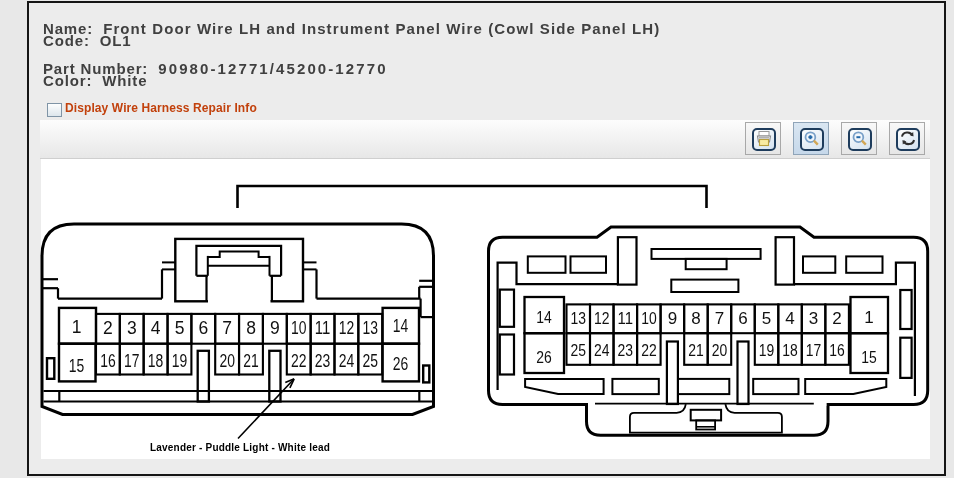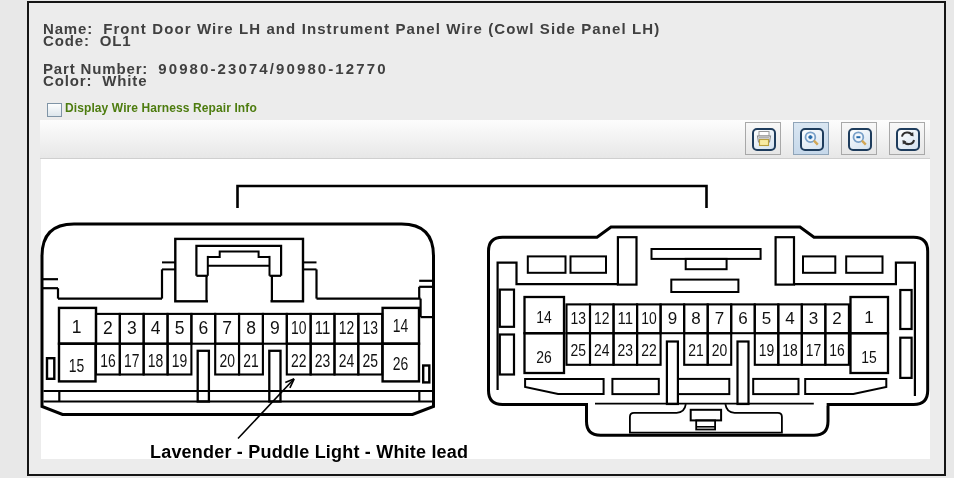--- a/index.html
+++ b/index.html
@@ -8,25 +8,25 @@
   .abs { position:absolute; }
   .hdr { position:absolute; left:43px; font-weight:bold; font-size:15px; color:#404040;
           white-space:nowrap; letter-spacing:0.85px; }
 </style></head>
 <body>
 
   <div class="abs" style="left:27px; top:1px; width:914.5px; height:470.5px; border:2px solid #151515; background:#ececec;"></div>
 
   <div class="hdr" style="top:20px;">Name:&nbsp;&nbsp;<span style="letter-spacing:1.1px;">Front Door Wire LH and Instrument Panel Wire (Cowl Side Panel LH)</span></div>
   <div class="hdr" style="top:32px;">Code:&nbsp;&nbsp;OL1</div>
-  <div class="hdr" style="top:60px;">Part Number:&nbsp;&nbsp;<span style="letter-spacing:2.1px;">90980-23074/90980-12770</span></div>
+  <div class="hdr" style="top:60px;">Part Number:&nbsp;&nbsp;<span style="letter-spacing:2.1px;">90980-12771/45200-12770</span></div>
   <div class="hdr" style="top:72px;">Color:&nbsp;&nbsp;White</div>
 
   <div class="abs" style="left:47px; top:103px; width:13px; height:12px; border:1px solid #7f94a6; background:linear-gradient(#fdfefe,#dde6ec);"></div>
-  <div class="abs" style="left:65px; top:101px; font-weight:bold; font-size:12px; letter-spacing:0.1px; color:#4d7c0f;">Display Wire Harness Repair Info</div>
+  <div class="abs" style="left:65px; top:101px; font-weight:bold; font-size:12px; letter-spacing:0.1px; color:#c2410c;">Display Wire Harness Repair Info</div>
 
   <div class="abs" style="left:40px; top:120px; width:890px; height:38px; background:linear-gradient(#fdfdfd,#e7e7e7); border-bottom:1px solid #cfcfcf;"></div>
 
   <div class="abs" style="left:41px; top:159px; width:889px; height:300px; background:#ffffff;"></div>
 
   <div class="abs" style="left:745px; top:122px; width:36px; height:33px; border:1px solid #a8a8a8; background:linear-gradient(#f8f8f8,#e6e6e6); box-sizing:border-box;">
     <div style="position:absolute; left:6px; top:5px; width:24px; height:22.5px; border:2.2px solid #1e3c5c; border-radius:5px; background:linear-gradient(150deg,#fdfefe,#d4e2f0); box-sizing:border-box;">
       <svg width="20" height="17" viewBox="0 0 20 17" style="position:absolute;left:0px;top:1px;">
         <rect x="5" y="0.5" width="10" height="4.5" fill="#fff" stroke="#999" stroke-width="1"></rect>
         <path d="M 3.5 5 L 16.5 5 L 15.5 11 L 4.5 11 Z" fill="#f2f2f2" stroke="#888" stroke-width="1.1"></path>
@@ -233,13 +233,13 @@
 <rect x="678.0" y="378.9" width="51.3" height="15.2" fill="none" stroke="#000" stroke-width="2.0"></rect>
 <rect x="753.2" y="378.9" width="45.3" height="15.2" fill="none" stroke="#000" stroke-width="2.0"></rect>
 <path d="M 805.2 394.1 L 853.3 394.1 L 886.3 387.0 L 886.3 378.9 L 805.2 378.9 Z" fill="none" stroke="#000" stroke-width="2.0"></path>
 <line x1="595.0" y1="403.7" x2="813.8" y2="403.7" stroke="#000" stroke-width="1.8"></line>
 <path d="M 685.8 404.2 Q 684.6 412.8 676.6 412.8 L 634 412.8 Q 629.9 412.8 629.9 417 L 629.9 432.6 L 781.9 432.6 L 781.9 417 Q 781.9 412.8 777.8 412.8 L 734.6 412.8 Q 726.6 412.8 725.4 404.2" fill="none" stroke="#000" stroke-width="1.8"></path>
 <rect x="690.7" y="409.8" width="30.4" height="10.6" fill="none" stroke="#000" stroke-width="2.0"></rect>
 <rect x="696.2" y="420.4" width="18.9" height="9.1" fill="none" stroke="#000" stroke-width="1.8"></rect>
 <line x1="696.2" y1="426.8" x2="715.1" y2="426.8" stroke="#000" stroke-width="1.6"></line>
   </svg>
 
-  <div class="abs" style="left:150px; top:442px; font-weight:bold; font-size:18px; letter-spacing:0.2px; color:#000;">Lavender - Puddle Light - White lead</div>
+  <div class="abs" style="left:150px; top:442px; font-weight:bold; font-size:10px; letter-spacing:0.2px; color:#000;">Lavender - Puddle Light - White lead</div>
 
 </body></html>

